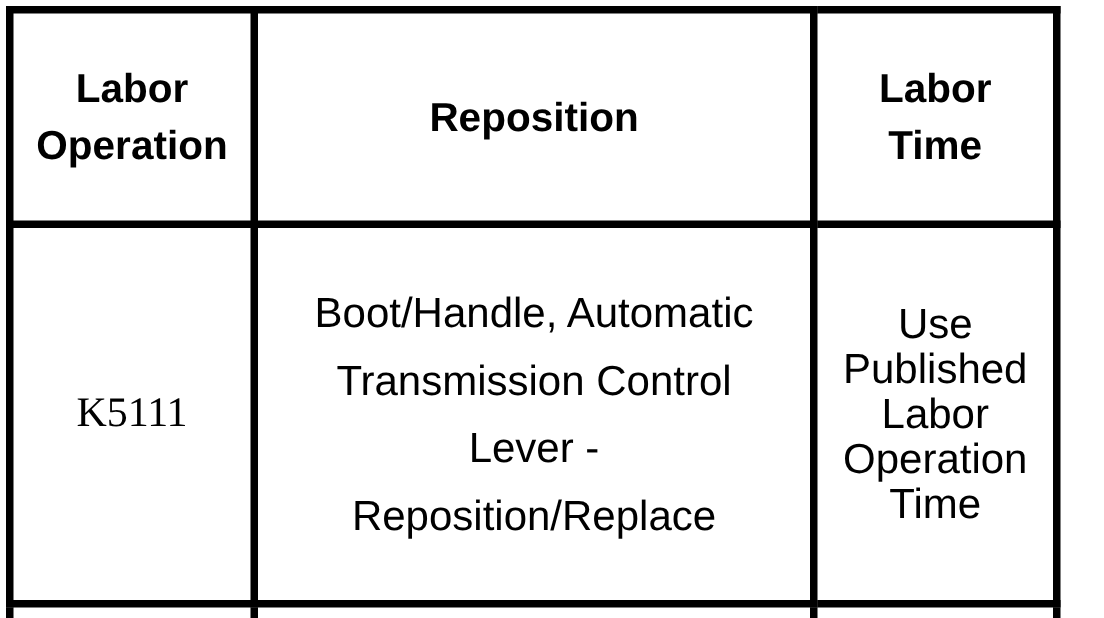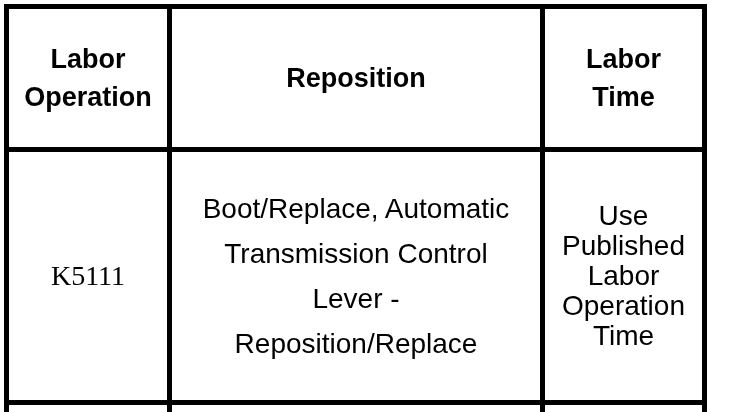--- a/index.html
+++ b/index.html
@@ -70,21 +70,21 @@
         <th class="header-cell header-col1">Labor
 Operation</th>
         <th class="header-cell header-col2">Reposition</th>
         <th class="header-cell header-col3">Labor
 Time</th>
       </tr>
     </thead>
     <tbody>
       <tr class="data-row">
         <td class="cell-op">K5111</td>
-        <td class="cell-desc">Boot/Replace, Automatic
+        <td class="cell-desc">Boot/Handle, Automatic
 Transmission Control
 Lever -
 Reposition/Replace</td>
         <td class="cell-time">Use
 Published
 Labor
 Operation
 Time</td>
       </tr>
       <tr class="partial-row">

